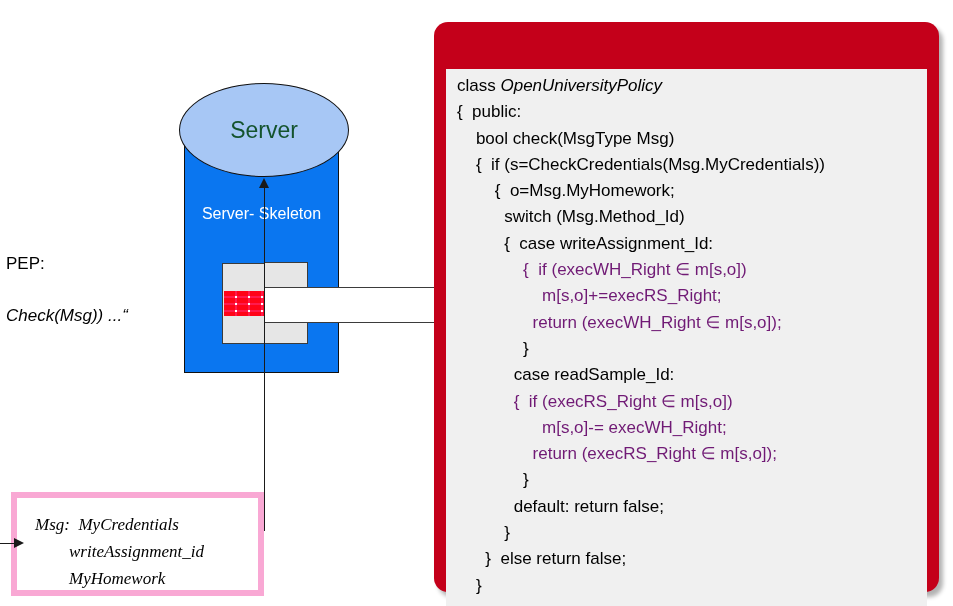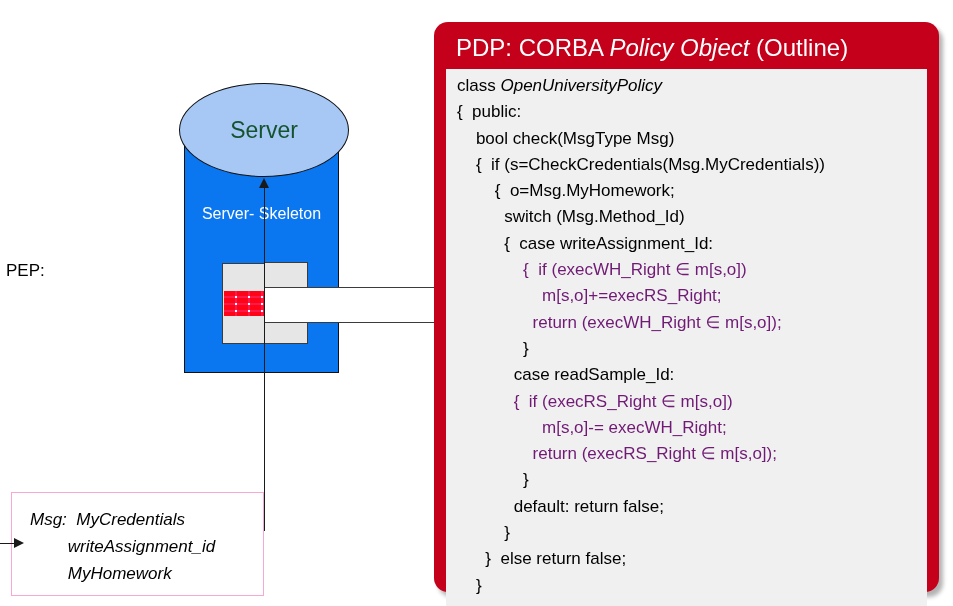--- a/index.html
+++ b/index.html
@@ -137,23 +137,24 @@
     border-bottom: 10px solid #1a1a1a;
   }
 
   
   #msg-box {
     position: absolute;
     left: 11px;
     top: 492px;
     width: 253px;
     height: 104px;
-    border: 1px solid #f9a8d4;
+    border: 6px solid #f9a8d4;
     box-sizing: border-box;
     background: #ffffff;
+    font-family: Liberation Serif, serif;
   }
   #msg-box-text {
     position: absolute;
     left: 18px;
     top: 13px;
     font-size: 17px;
     font-style: italic;
     line-height: 27px;
     color: #000000;
     white-space: pre;
@@ -174,21 +175,21 @@
     height: 0;
     border-top: 5px solid transparent;
     border-bottom: 5px solid transparent;
     border-left: 10px solid #1a1a1a;
   }
 
   
   #pep-caption {
     position: absolute;
     left: 6px;
-    top: 258px;
+    top: 251px;
     font-size: 17px;
     line-height: 26px;
     color: #000000;
     white-space: pre;
   }
   #pep-caption .t-italic { font-style: italic; }
 
   
 
   #pdp-panel {
@@ -254,29 +255,28 @@
 <div style="position: absolute; left: 264px; top: 262px; width: 44px; height: 28px; background: rgb(230, 230, 230); border-right: 1px solid rgb(59, 59, 59); border-bottom: 1px solid rgb(59, 59, 59); border-top: 1px solid rgb(59, 59, 59); box-sizing: border-box;"></div>
 <div style="position: absolute; left: 264px; top: 316px; width: 44px; height: 28px; background: rgb(230, 230, 230); border-right: 1px solid rgb(59, 59, 59); border-top: 1px solid rgb(59, 59, 59); border-bottom: 1px solid rgb(59, 59, 59); box-sizing: border-box;"></div>
 <div id="pep-firewall"></div>
 
 <div id="pep-pdp-connector-fill"></div>
 <div id="pep-pdp-connector"></div>
 
 <div id="vertical-line"></div>
 <div id="up-arrow-head"></div>
 
-<div id="pep-caption"><span>PEP:</span><br><br></div>
+<div id="pep-caption"><span>PEP:</span><br><br><span class="t-italic">Check(Msg)) ...“</span></div>
 
 <div id="msg-box">
   <div id="msg-box-text">Msg:  MyCredentials
         writeAssignment_id
         MyHomework</div>
 </div>
 <div id="msg-left-arrow"></div>
 <div id="msg-left-arrow-head"></div>
 
 <div id="pdp-panel">
-  <div id="pdp-title"><span>PDP: CORBA </span><span class="t-italic">Policy Object</span><span> (Outline)</span></div>
 
   <div id="pdp-code-panel">
     <div id="pdp-code"><div><span>class </span><span class="ital">OpenUniversityPolicy</span></div><div><span>{  public:</span></div><div><span>    bool check(MsgType Msg)</span></div><div><span>    {  if (s=CheckCredentials(Msg.MyCredentials))</span></div><div><span>        {  o=Msg.MyHomework;</span></div><div><span>          switch (Msg.Method_Id)</span></div><div><span>          {  case writeAssignment_Id:</span></div><div><span class="blue">              {  if (execWH_Right ∈ m[s,o])</span></div><div><span class="blue">                  m[s,o]+=execRS_Right;</span></div><div><span class="blue">                return (execWH_Right ∈ m[s,o]);</span></div><div><span>              }</span></div><div><span>            case readSample_Id:</span></div><div><span class="blue">            {  if (execRS_Right ∈ m[s,o])</span></div><div><span class="blue">                  m[s,o]-= execWH_Right;</span></div><div><span class="blue">                return (execRS_Right ∈ m[s,o]);</span></div><div><span>              }</span></div><div><span>            default: return false;</span></div><div><span>          }</span></div><div><span>      }  else return false;</span></div><div><span>    }</span></div></div>
   </div>
 </div>
 
 </body></html>

